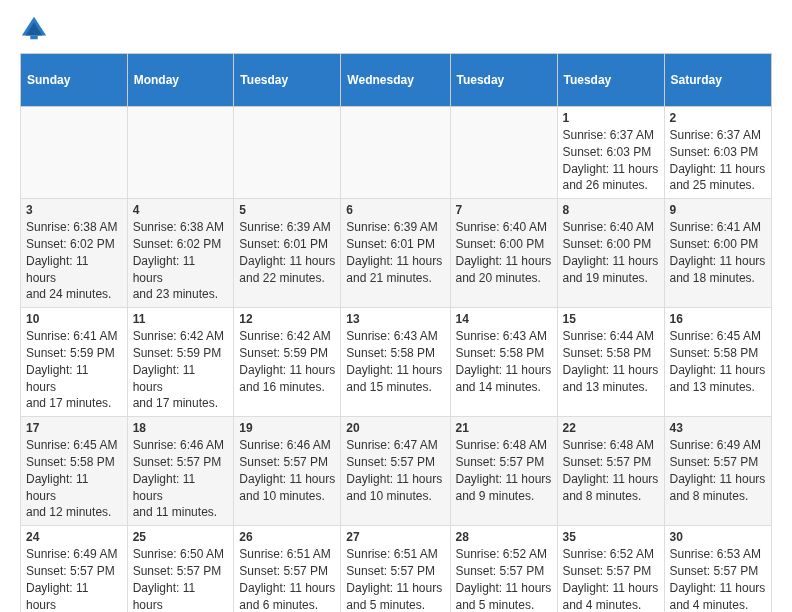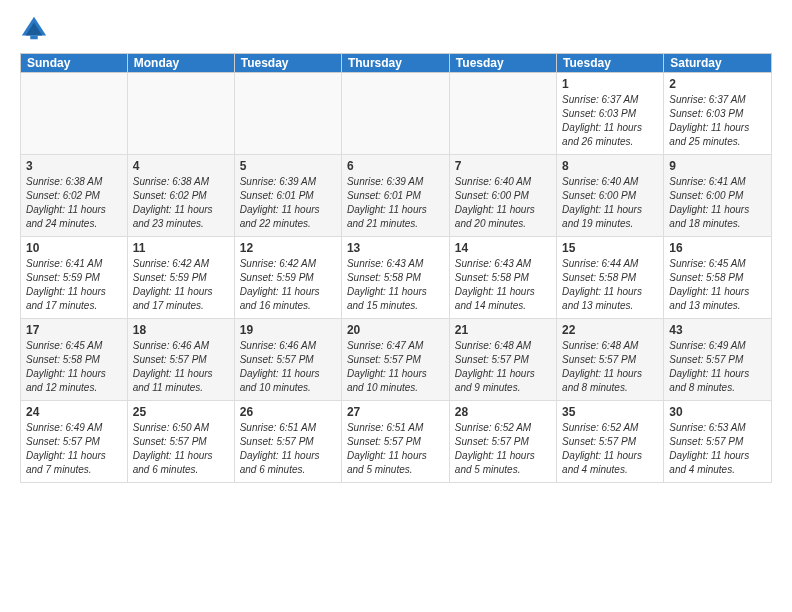--- a/index.html
+++ b/index.html
@@ -51,21 +51,21 @@
     }
     .calendar {
       width: 100%;
       border-collapse: collapse;
     }
     .calendar th {
       background-color: #2a7ac7;
       color: #fff;
       font-size: 12px;
       font-weight: bold;
-      padding: 2px 6px;
+      padding: 19px 6px;
       text-align: left;
       border: 1px solid #ccc;
     }
     .calendar td {
       vertical-align: top;
       padding: 4px 5px;
       border: 1px solid #ddd;
       font-size: 9.5px;
       color: #333;
       width: 113px;
@@ -75,24 +75,23 @@
     .calendar td.empty {
       background: #f9f9f9;
     }
     .day-num {
       font-size: 12px;
       font-weight: bold;
       display: block;
       margin-bottom: 2px;
     }
     .day-info {
-      font-size: 10px;
+      font-size: 12px;
       line-height: 1.4;
       color: #333;
-      font-style: italic;
     }
     .row-alt td {
       background: #f5f5f5;
     }
   </style>
 </head>
 <body>
 
 <div class="page">
   <div class="header">
@@ -112,21 +111,21 @@
       <div class="location"></div>
     </div>
   </div>
 
   <table class="calendar">
     <thead>
       <tr>
       <th>Sunday</th>
           <th>Monday</th>
           <th>Tuesday</th>
-          <th>Thursday</th>
+          <th>Wednesday</th>
           <th>Tuesday</th>
           <th>Tuesday</th>
           <th>Saturday</th>
         </tr>
     </thead>
     <tbody id="calendar-body">
     <tr>
           <td class="empty"></td>
           <td class="empty"></td>
           <td class="empty"></td>

